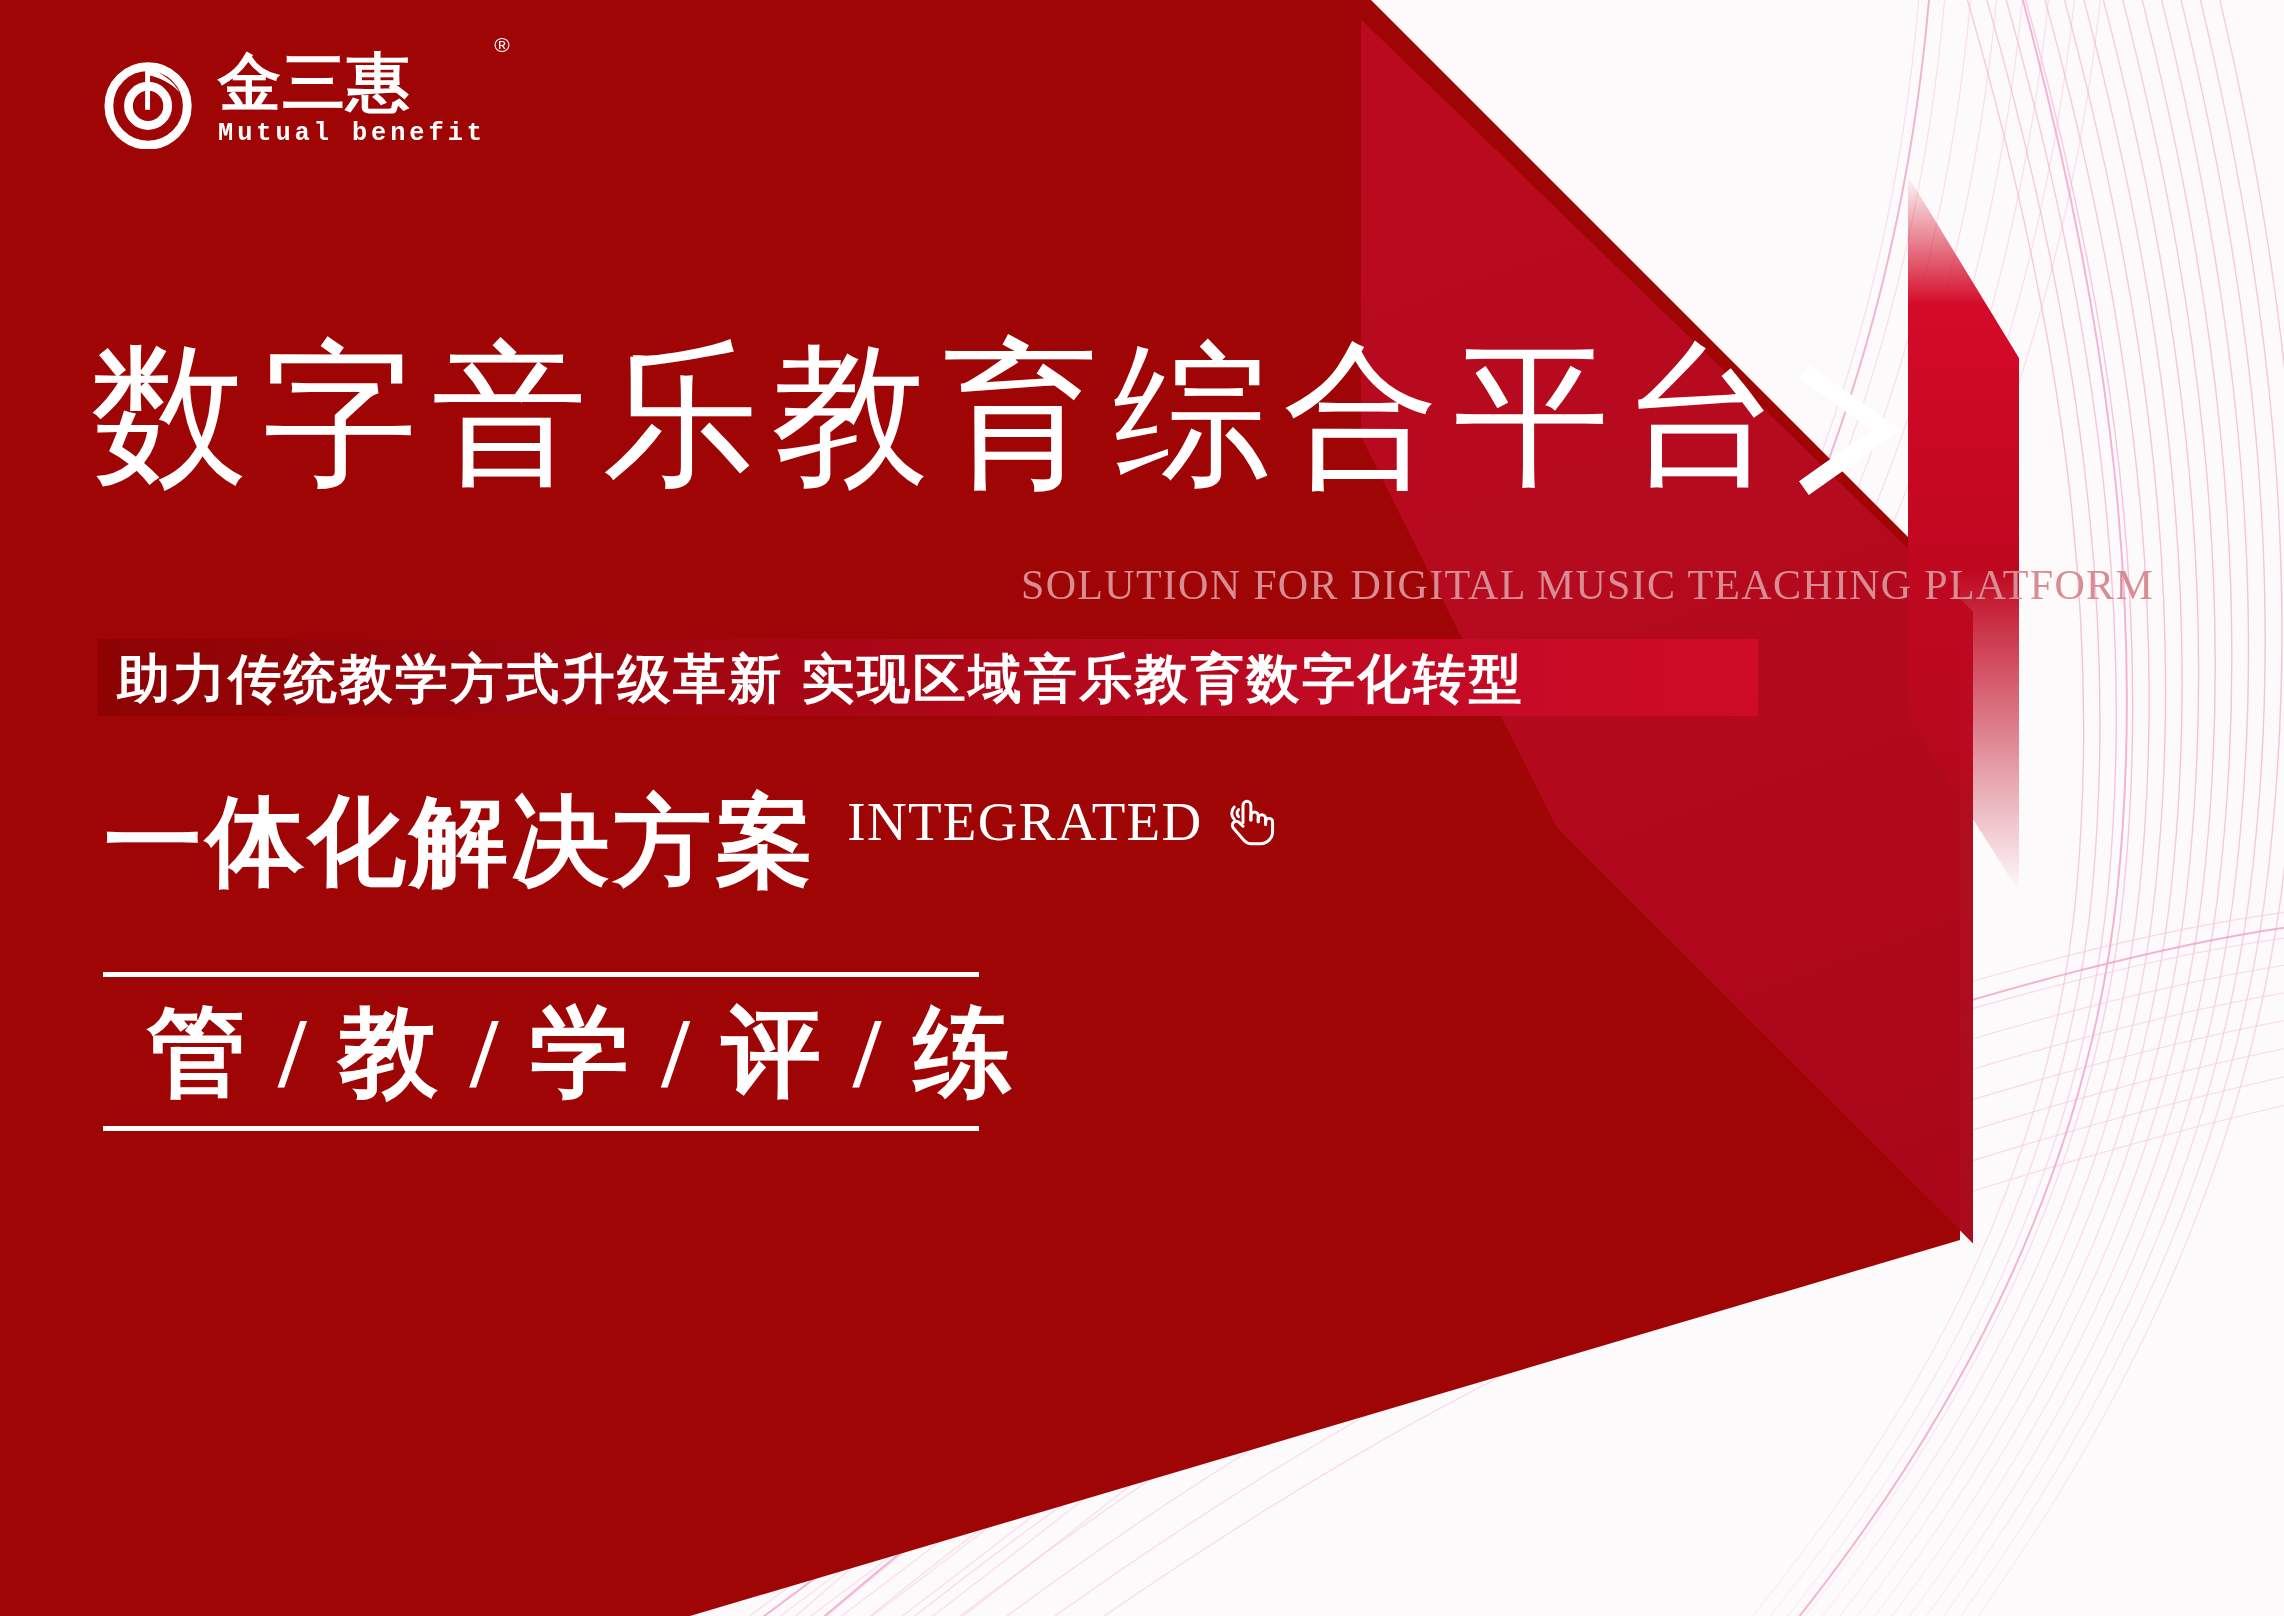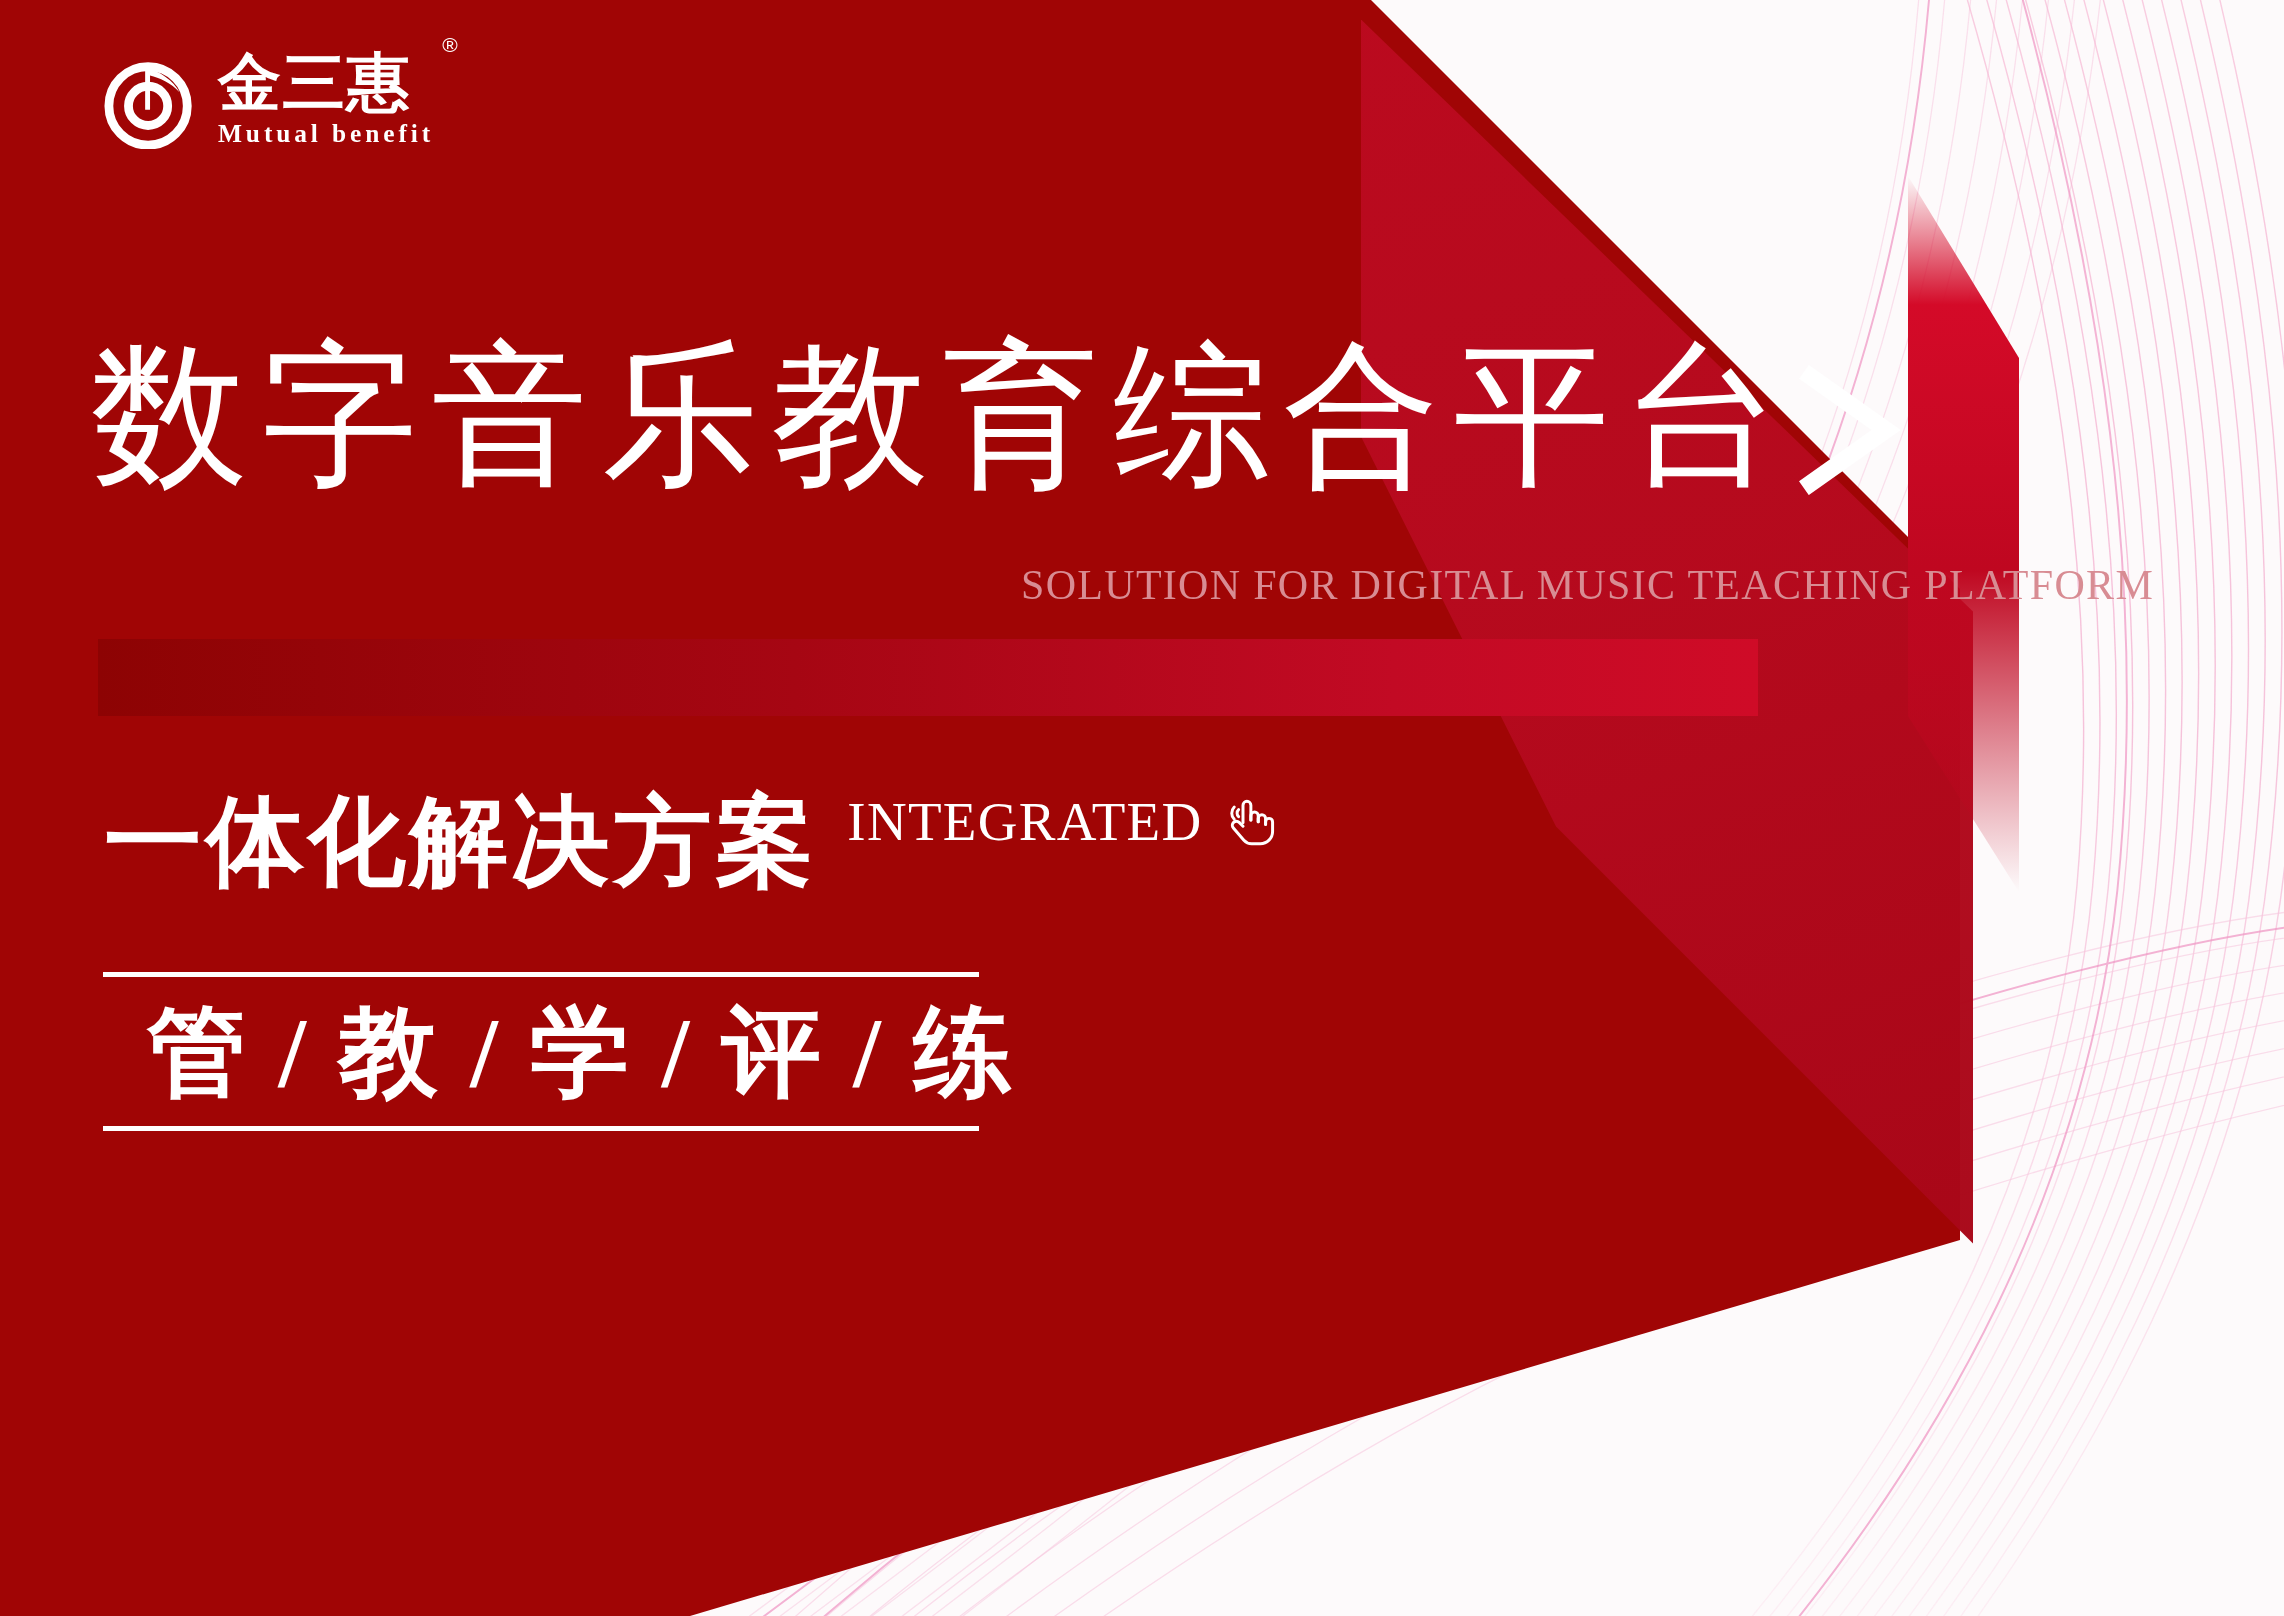--- a/index.html
+++ b/index.html
@@ -107,21 +107,21 @@
   .logo-reg {
     position: absolute;
     top: -17px;
     right: -25px;
     font-size: 21px;
     font-weight: normal;
     font-family: "Liberation Sans", sans-serif;
   }
   .logo-en {
     margin-top: 5.2px;
-    font-family: Liberation Serif, serif;
+    font-family: Liberation Mono, monospace;
     font-weight: bold;
     font-size: 25.4px;
     letter-spacing: 3.9px;
     color: #ffffff;
     white-space: nowrap;
   }
 
   
   .headline {
     position: absolute;
@@ -333,20 +333,21 @@
     <div class="headline">
       <span class="headline-cn">数字音乐教育综合平台</span>
       <svg class="headline-chevron" width="117" height="130" viewBox="0 0 180 200" xmlns="http://www.w3.org/2000/svg">
         <path d="M32 18 L148 100 L32 182" fill="none" stroke="#ffffff" stroke-width="26" stroke-linecap="square" stroke-linejoin="miter"></path>
       </svg>
     </div>
 
     <div class="subtitle-en">SOLUTION FOR DIGITAL MUSIC TEACHING PLATFORM</div>
 
     <div class="tagline-band"></div>
+    <div class="tagline">助力传统教学方式升级革新  实现区域音乐教育数字化转型</div>
 
     <div class="solution-row">
       <span class="solution-cn">一体化解决方案</span>
       <span class="solution-en">
         <span>INTEGRATED</span>
       </span>
       <svg class="hand-icon" width="56" height="56" viewBox="0 0 64 64" xmlns="http://www.w3.org/2000/svg">
         <g fill="none" stroke="#ffffff" stroke-width="3.4" stroke-linecap="round" stroke-linejoin="round">
           <path d="M24 34 L24 14 a4.5 4.5 0 0 1 9 0 L33 31"></path>
           <path d="M33 31 L33 26 a4.2 4.2 0 0 1 8.4 0 L41.4 33"></path>

